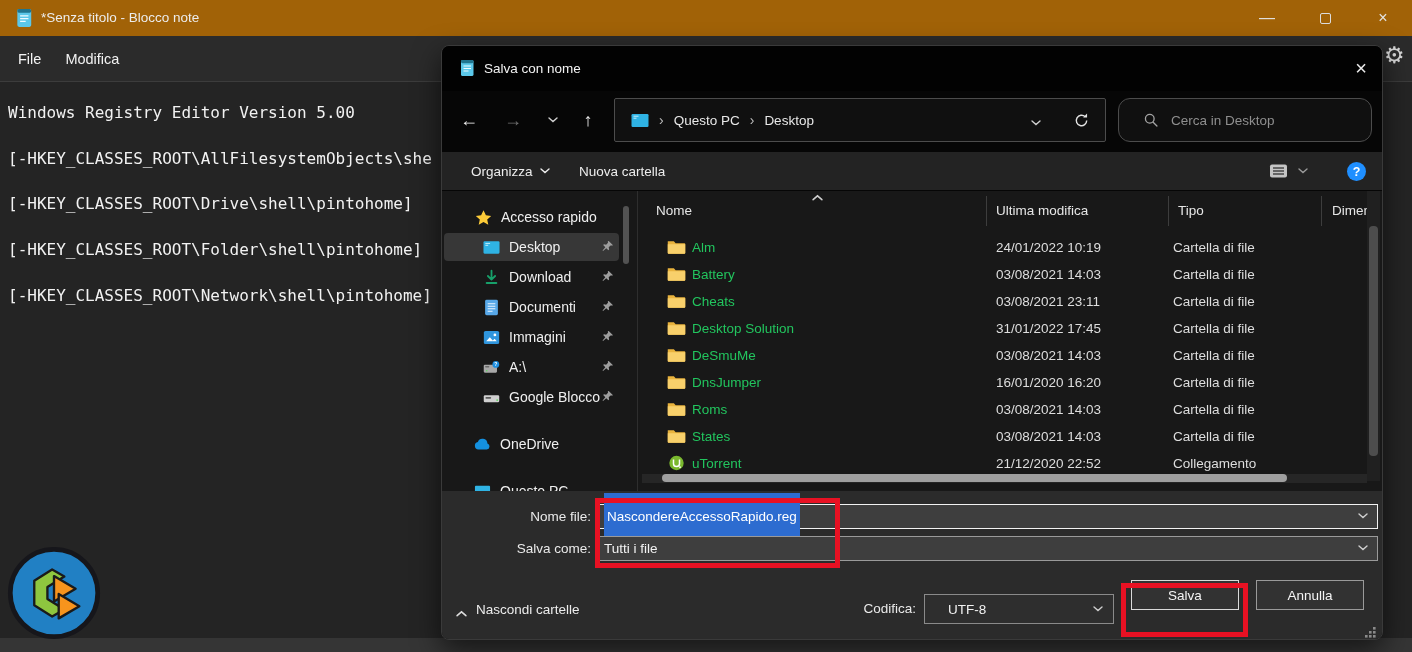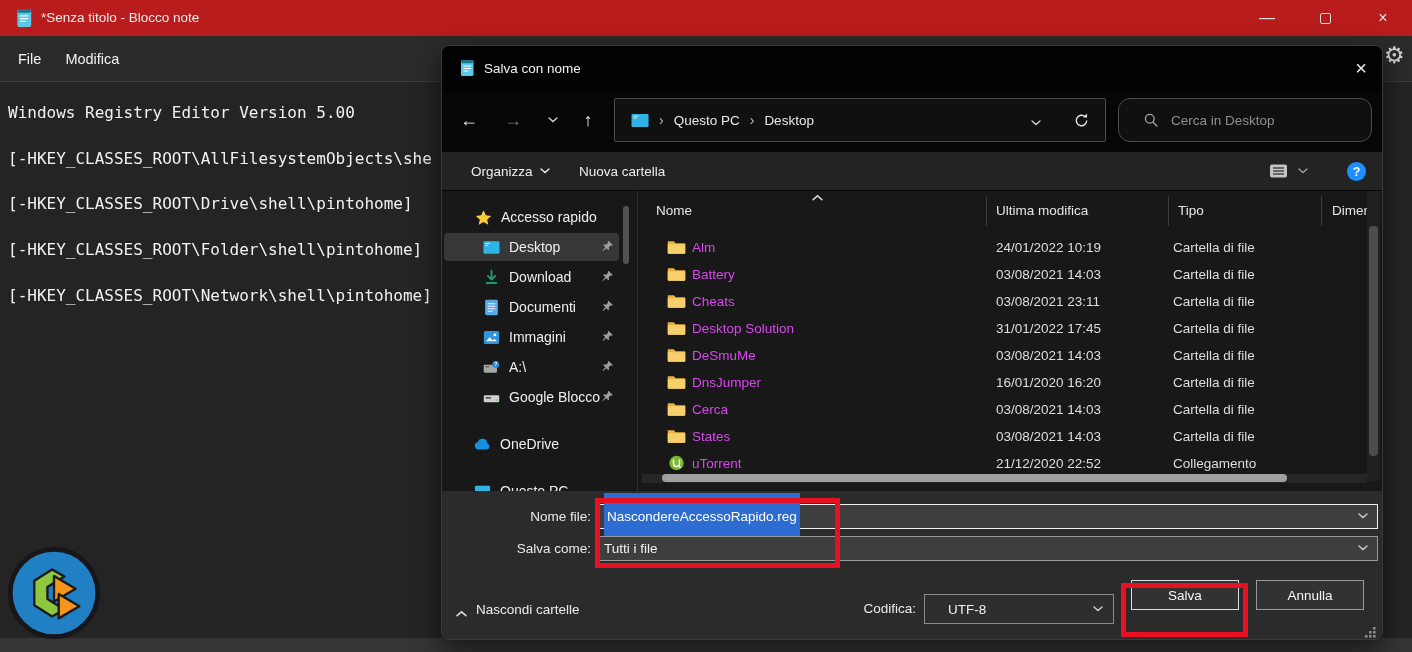--- a/index.html
+++ b/index.html
@@ -1,21 +1,21 @@
 <!DOCTYPE html>
 <html><head>
 <meta charset="utf-8">
 <style>
 *{margin:0;padding:0;box-sizing:border-box}
 html,body{background:#0d0d0d}
 .stage{position:relative;width:1412px;height:652px;background:#242424;overflow:hidden;
   font-family:"Liberation Sans",sans-serif;color:#f0f0f0;font-size:13.5px}
 
 
-.np-titlebar{position:absolute;left:0;top:0;width:100%;height:36px;background:#b91c1c}
+.np-titlebar{position:absolute;left:0;top:0;width:100%;height:36px;background:#a16207}
 .np-appicon{position:absolute;left:14px;top:8px;width:20px;height:20px}
 .np-title{position:absolute;left:41px;top:0;line-height:36px;font-size:13.5px;color:#ececec}
 .np-controls{position:absolute;right:0;top:0;height:36px;display:flex}
 .np-ctl{width:58px;height:36px;display:flex;align-items:center;justify-content:center;color:#e3e3e3;font-size:16px}
 .np-max-box{width:11px;height:11px;border:1.3px solid #dcdcdc;border-radius:2px}
 .np-menubar{position:absolute;left:0;top:36px;width:100%;height:46px;background:#2b2b2b;border-bottom:1px solid #3c3c3c;display:flex;align-items:center;padding-left:6px}
 .np-menu{font-size:14.5px;color:#f2f2f2;padding:0 12px;height:100%;display:flex;align-items:center}
 .np-editor{position:absolute;left:8px;top:90px;width:1412px}
 .ed-line{height:45.7px;line-height:45.7px;font-family:"DejaVu Sans Mono",monospace;font-size:16px;color:#f2f2f2;white-space:pre}
 .np-statusbar{position:absolute;left:0;top:638px;width:100%;height:14px;background:#353535}
@@ -74,21 +74,21 @@
 .list-header{position:absolute;left:196px;top:0;right:0;height:43px}
 .hcol{position:absolute;top:12px;color:#e6e6e6;font-size:13.5px;white-space:nowrap}
 .h-nome{left:18px}.h-mod{left:358px}.h-tipo{left:540px}.h-dim{left:694px}
 .h-sep{position:absolute;top:5px;height:30px;width:1px;background:#3d3d3d}
 .hs1{left:348px}.hs2{left:530px}.hs3{left:683px}
 .sort-chev{position:absolute;left:174px;top:-2px;width:12px;height:8px;color:#cfcfcf}
 .rows{position:absolute;left:0;top:43px;right:14px}
 .f-row{position:relative;height:27px}
 .f-ico{position:absolute;left:225px;top:5px;width:19px;height:16px}
 .f-ico svg{width:100%;height:100%}
-.f-name{position:absolute;left:250px;top:0;line-height:27px;color:#d946ef;font-size:13.5px;white-space:nowrap}
+.f-name{position:absolute;left:250px;top:0;line-height:27px;color:#22c55e;font-size:13.5px;white-space:nowrap}
 .f-date{position:absolute;left:554px;top:0;line-height:27px;color:#dedede;font-size:13.5px;white-space:nowrap}
 .f-type{position:absolute;left:731px;top:0;line-height:27px;color:#dedede;font-size:13.5px;white-space:nowrap}
 .v-scroll{position:absolute;left:925px;top:0;width:13px;height:290px;background:#202020}
 .v-thumb{position:absolute;left:2px;top:35px;width:9px;height:230px;background:#4d4d4d;border-radius:4px}
 .h-scroll{position:absolute;left:200px;top:283px;width:725px;height:9px;background:#262626}
 .h-thumb{position:absolute;left:20px;top:0;width:625px;height:8px;background:#9f9f9f;border-radius:4px}
 
 .dlg-footer{position:absolute;left:0;top:445px;width:100%;height:150px;background:#2b2b2b}
 .f-label{position:absolute;left:40px;width:109px;text-align:right;line-height:25px;color:#eaeaea;font-size:13.5px}
 .lbl-name{top:13px}.lbl-type{top:45px}
@@ -417,21 +417,21 @@
               </svg></span>
             <span class="f-name">DnsJumper</span>
             <span class="f-date">16/01/2020 16:20</span>
             <span class="f-type">Cartella di file</span>
           </div>
           <div class="f-row">
             <span class="f-ico"><svg viewBox="0 0 20 16">
                 <path d="M0.8 2h6.4l1.9 2.1h9.3c.5 0 .8.4.8.8V14c0 .7-.5 1.2-1.2 1.2H2c-.7 0-1.2-.5-1.2-1.2z" fill="#e9b33d"></path>
                 <path d="M0.8 5h18.4v9c0 .7-.5 1.2-1.2 1.2H2c-.7 0-1.2-.5-1.2-1.2z" fill="#f8d06b"></path>
               </svg></span>
-            <span class="f-name">Cerca</span>
+            <span class="f-name">Roms</span>
             <span class="f-date">03/08/2021 14:03</span>
             <span class="f-type">Cartella di file</span>
           </div>
           <div class="f-row">
             <span class="f-ico"><svg viewBox="0 0 20 16">
                 <path d="M0.8 2h6.4l1.9 2.1h9.3c.5 0 .8.4.8.8V14c0 .7-.5 1.2-1.2 1.2H2c-.7 0-1.2-.5-1.2-1.2z" fill="#e9b33d"></path>
                 <path d="M0.8 5h18.4v9c0 .7-.5 1.2-1.2 1.2H2c-.7 0-1.2-.5-1.2-1.2z" fill="#f8d06b"></path>
               </svg></span>
             <span class="f-name">States</span>
             <span class="f-date">03/08/2021 14:03</span>

